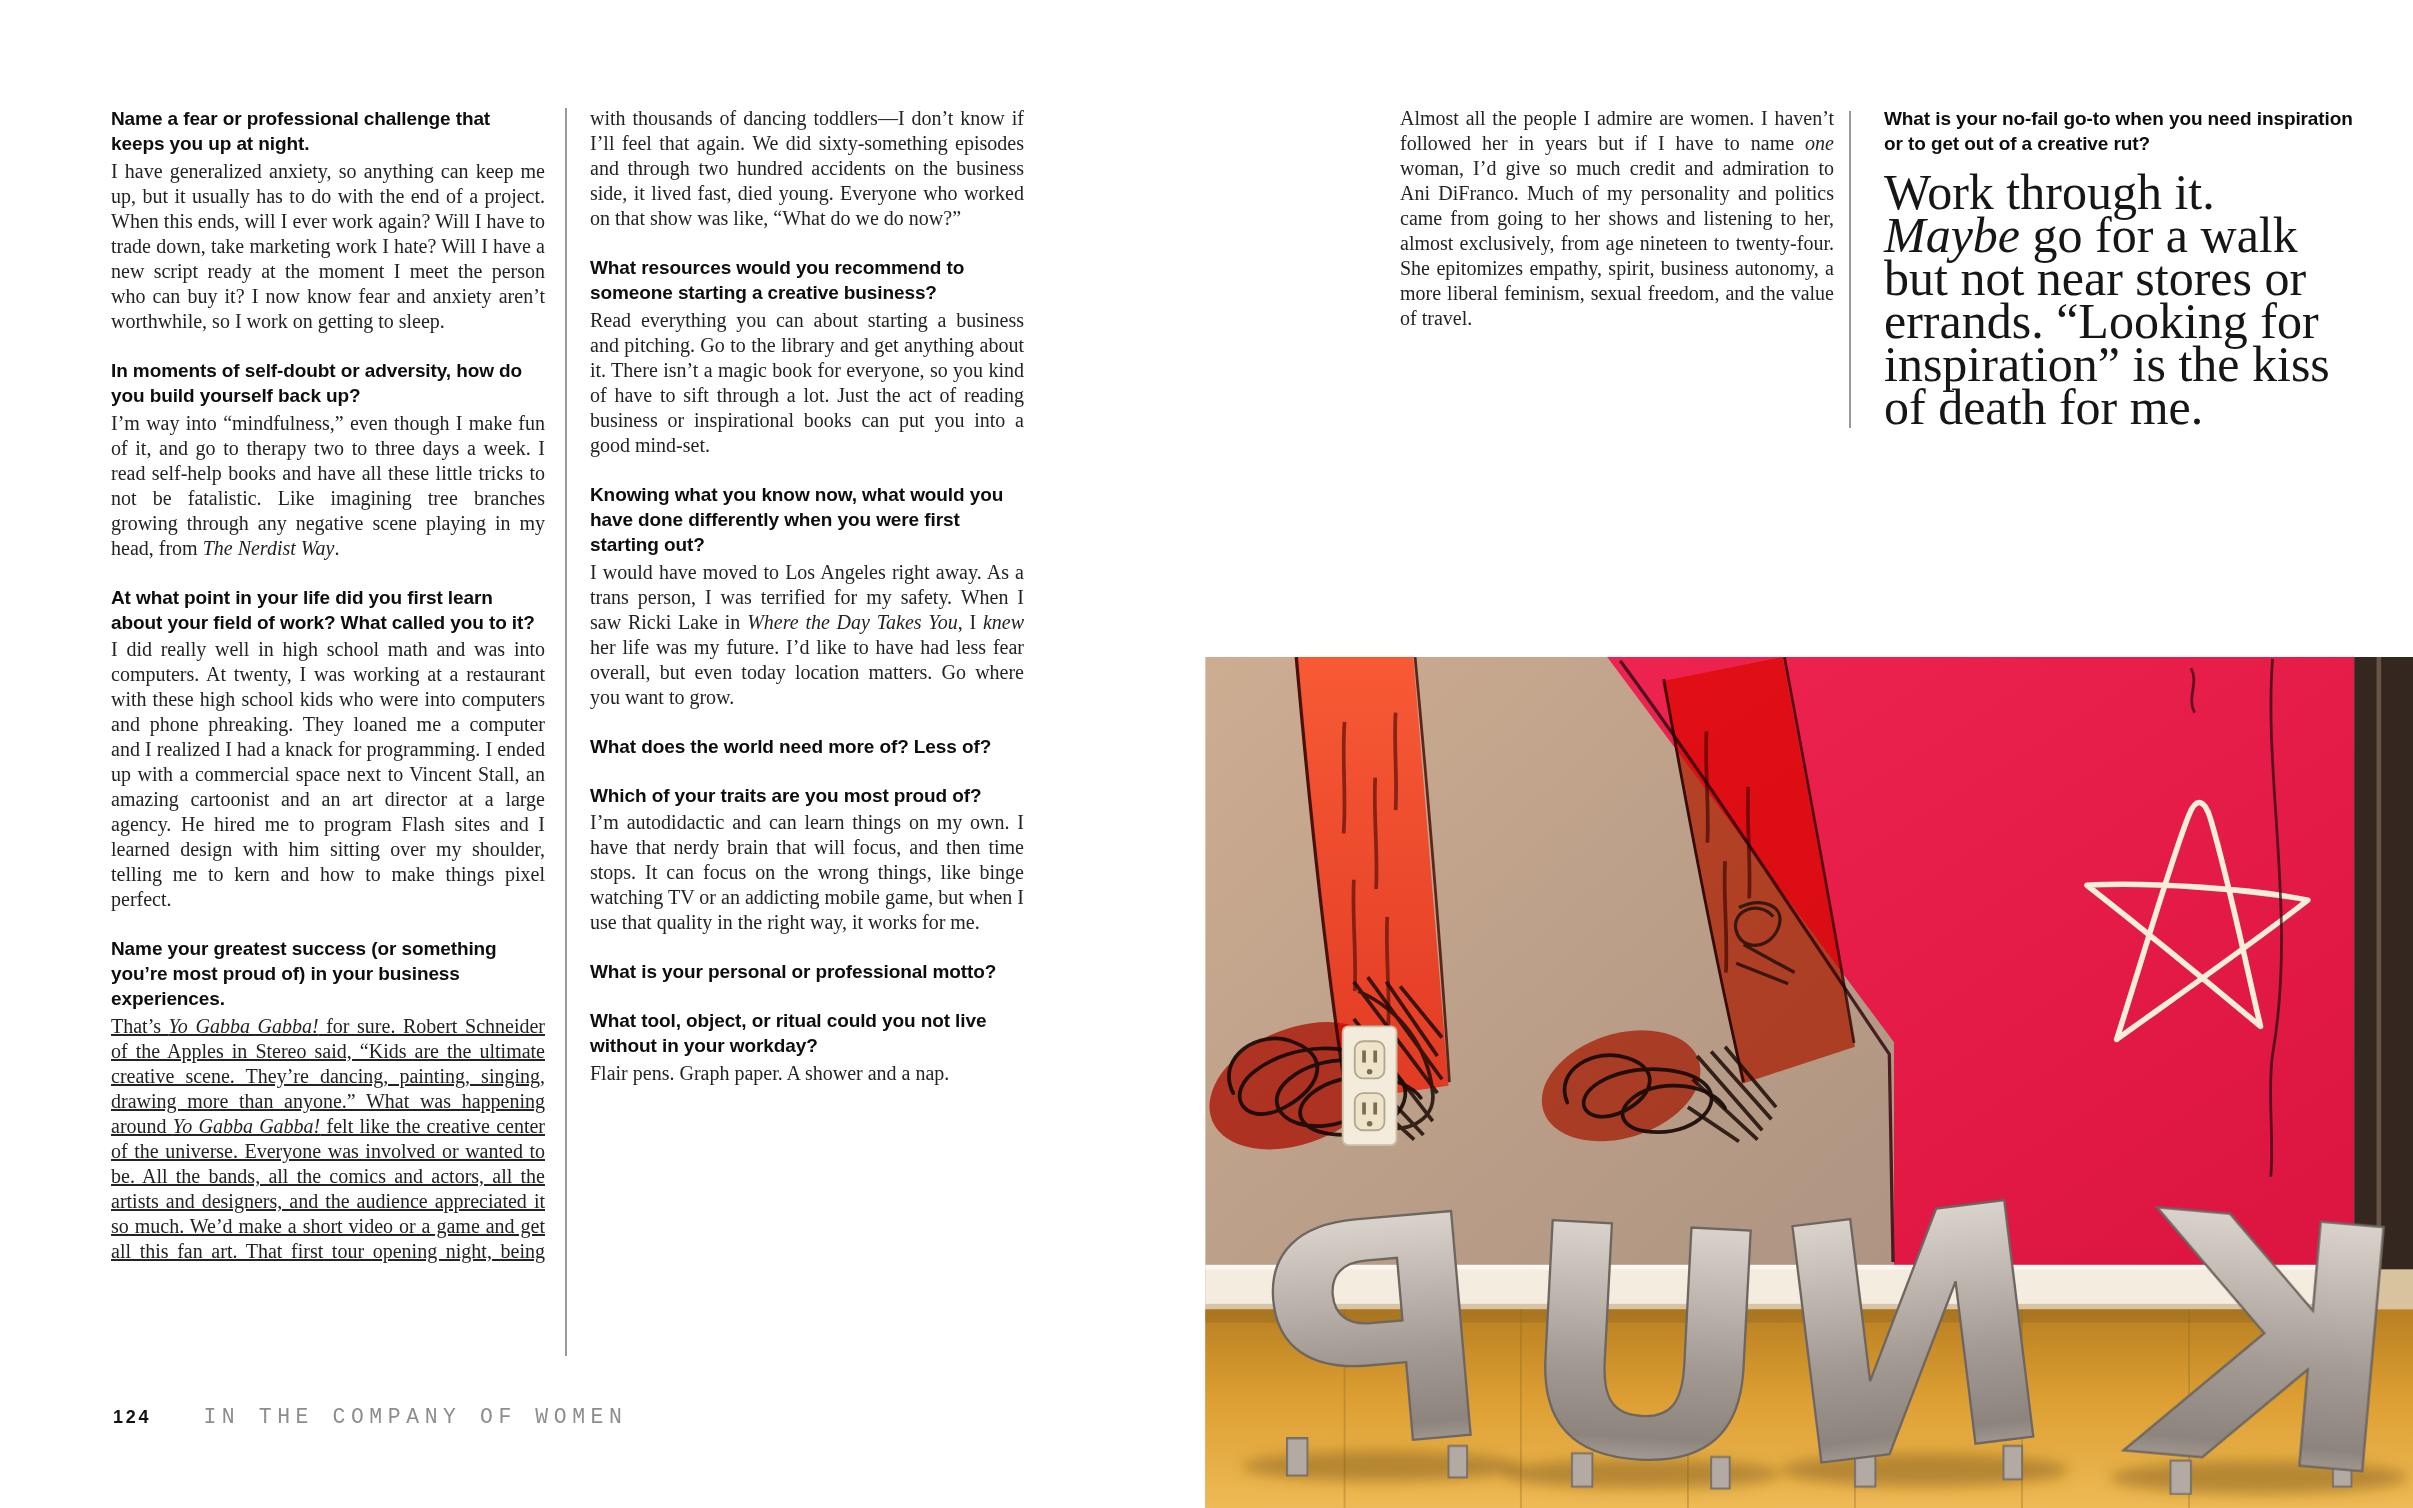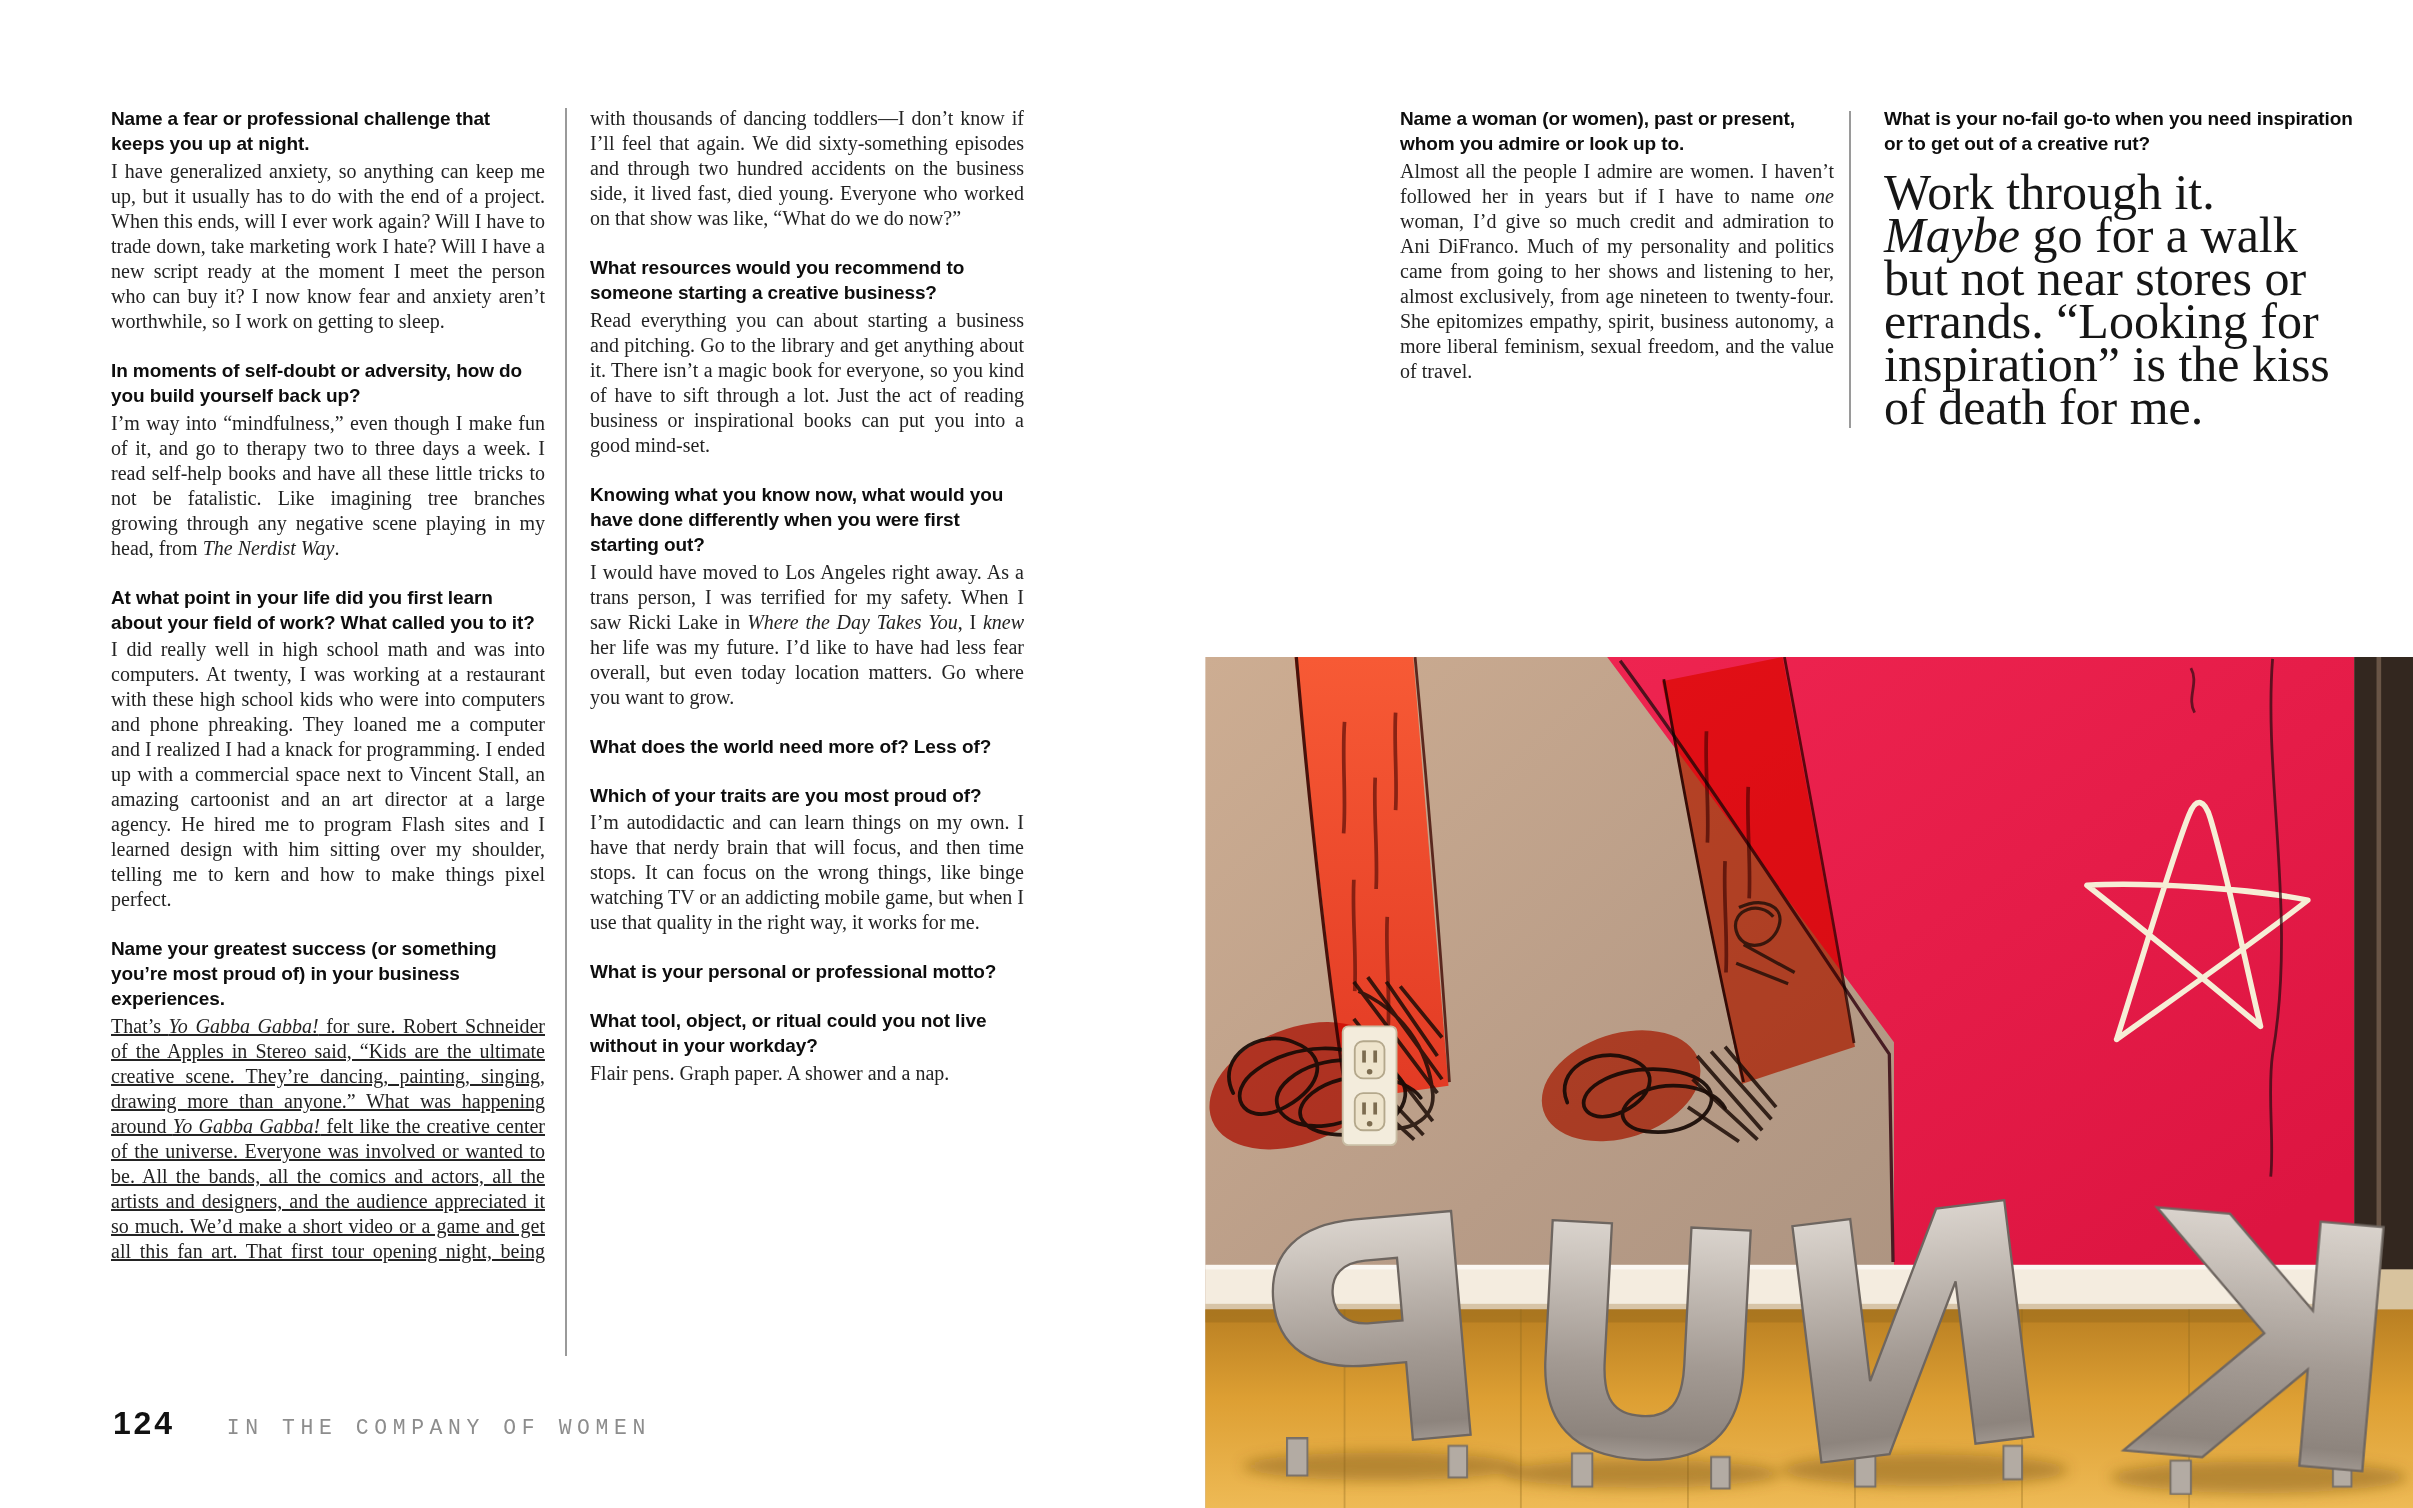--- a/index.html
+++ b/index.html
@@ -16,21 +16,21 @@
   .qa-section + .qa-section{margin-top:24px;}
   .q{margin:0 0 2.8px 0;font-family:"Liberation Sans",sans-serif;font-weight:bold;
      font-size:19px;line-height:25px;color:#0d0d0d;letter-spacing:-0.1px;}
   .a{margin:0;font-size:20px;line-height:25px;text-align:justify;color:#232323;}
   .a em{font-style:italic;}
   .cont .a{text-align-last:justify;text-decoration:underline;}
   #pullquote{position:absolute;left:1884px;top:106px;width:469px;}
   #pq-text{margin-top:15px;font-size:50px;line-height:43px;color:#161616;}
   #pq-text em{font-style:italic;margin-top:24px;}
   #footer{position:absolute;left:113px;top:1405px;display:flex;align-items:baseline;}
-  #page-num{font-family:"Liberation Sans",sans-serif;font-weight:bold;font-size:32px;
+  #page-num{font-family:"Liberation Sans",sans-serif;font-weight:bold;font-size:18px;
             letter-spacing:2.8px;color:#111;}
   #book-title{margin-left:52px;font-family:Liberation Mono, monospace;font-size:21.4px;
               letter-spacing:5.6px;color:#8d8d8d;}
   #photo{position:absolute;left:1205px;top:657px;width:1209px;height:851px;}
 </style>
 </head>
 <body>
 
 <div id="canvas">
 
@@ -76,21 +76,20 @@
         <h3 class="q">What is your personal or professional motto?</h3>
       </div>
       <div class="qa-section">
         <h3 class="q">What tool, object, or ritual could you not live without in your workday?</h3>
         <p class="a"><span>Flair pens. Graph paper. A shower and a nap.</span></p>
       </div>
     </div>
 
   <div class="col" id="col3">
       <div class="qa-section">
-        <h3 class="q">Name a woman (or women), past or present, whom you admire or look up to.</h3>
         <p class="a"><span>Almost all the people I admire are women. I haven’t followed her in years but if I have to name </span><em>one</em><span> woman, I’d give so much credit and admiration to Ani DiFranco. Much of my personality and politics came from going to her shows and listening to her, almost exclusively, from age nineteen to twenty-four. She epitomizes empathy, spirit, business autonomy, a more liberal feminism, sexual freedom, and the value of travel.</span></p>
       </div>
     </div>
   <div class="vrule" id="rule-right"></div>
 
   <div id="pullquote">
     <h3 class="q">What is your no-fail go-to when you need inspiration or to get out of a creative rut?</h3>
     <div id="pq-text">
         <div><span>Work through it.</span></div>
         <div><em>Maybe</em><span> go for a walk</span></div>

